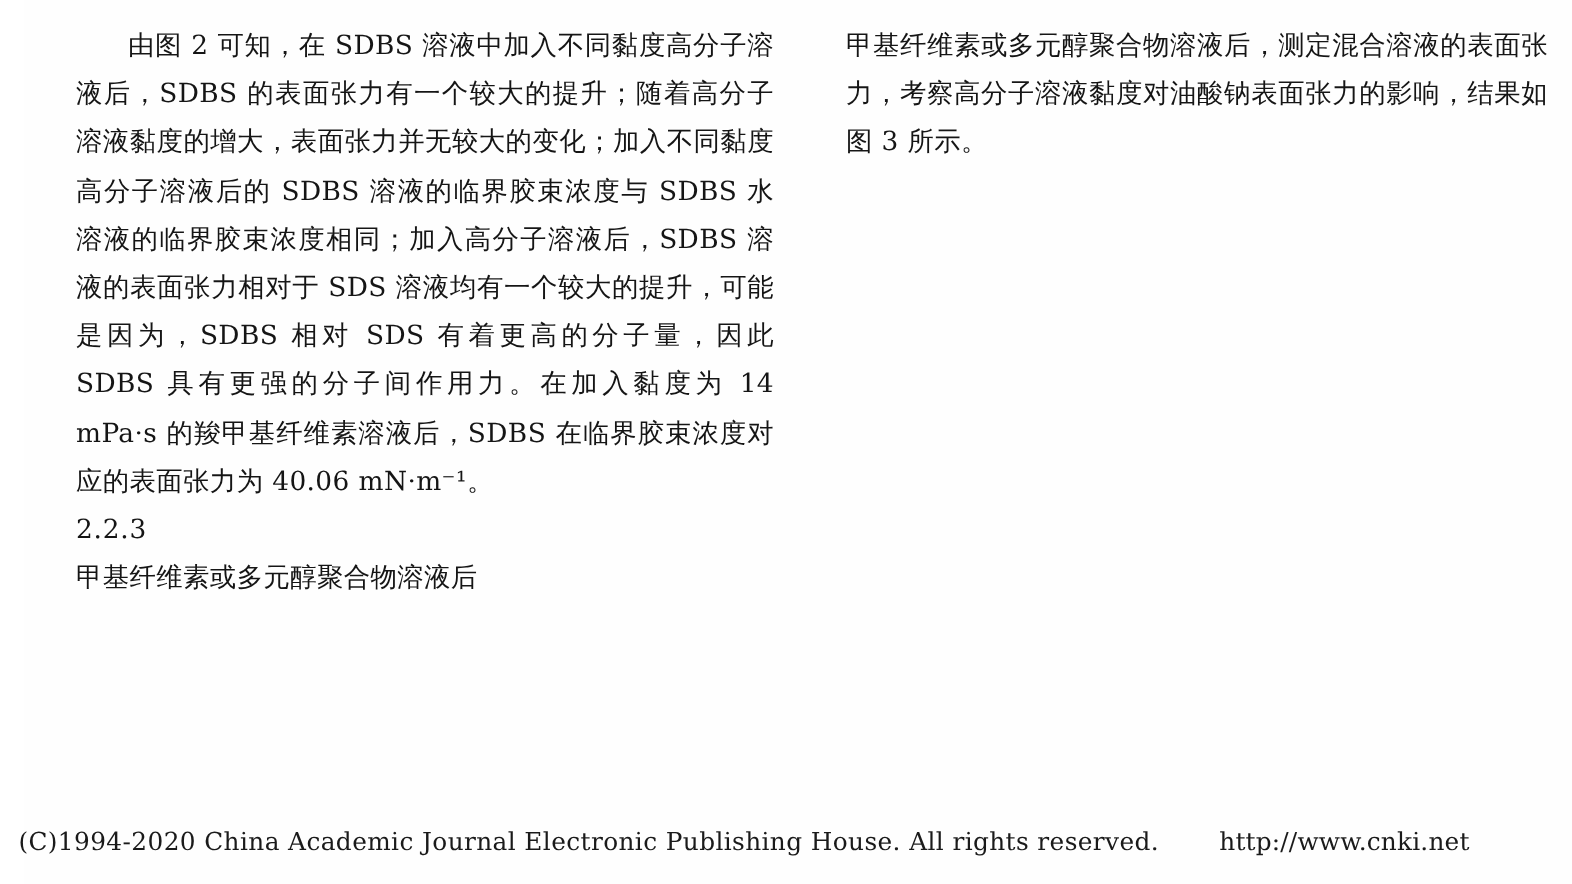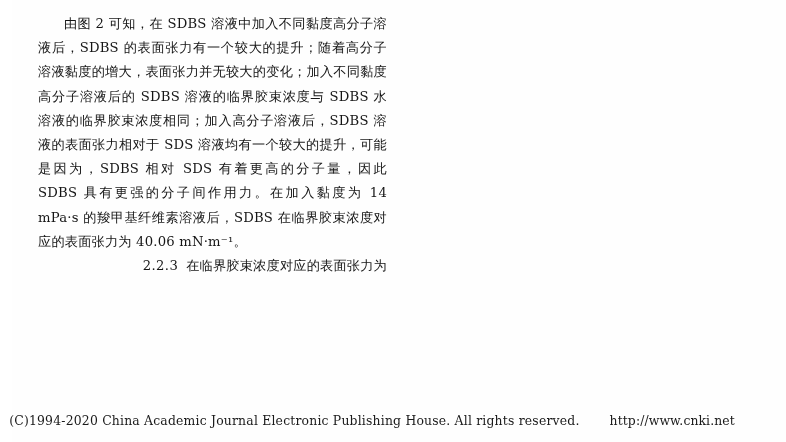--- a/index.html
+++ b/index.html
@@ -58,23 +58,22 @@
   p.indent {
     text-indent: 26px;
   }
   .heading {
     margin: 0;
     font-size: 13.2px;
     line-height: 24.2px;
     color: #151515;
     font-family: "DejaVu Serif", "Liberation Serif", serif;
     display: flex;
-    flex-direction: row;
+    flex-direction: column;
     align-items: baseline;
-    justify-content: flex-end;
   }
   .heading .num {
     white-space: nowrap;
     margin-right: 8px;
     letter-spacing: 0.4px;
   }
   .heading .txt {
     letter-spacing: 0.2px;
   }
   .footer {
@@ -106,26 +105,27 @@
 
 <div id="page">
 
   <div class="columns">
 
     <div class="col col-left">
       <p class="para indent">由图 2 可知，在 SDBS 溶液中加入不同黏度高分子溶液后，SDBS 的表面张力有一个较大的提升；随着高分子溶液黏度的增大，表面张力并无较大的变化；加入不同黏度高分子溶液后的 SDBS 溶液的临界胶束浓度与 SDBS 水溶液的临界胶束浓度相同；加入高分子溶液后，SDBS 溶液的表面张力相对于 SDS 溶液均有一个较大的提升，可能是因为，SDBS 相对 SDS 有着更高的分子量，因此 SDBS 具有更强的分子间作用力。在加入黏度为 14 mPa·s 的羧甲基纤维素溶液后，SDBS 在临界胶束浓度对应的表面张力为 40.06 mN·m⁻¹。</p>
 
       <div class="heading">
         <span class="num">2.2.3</span>
-        <span class="txt">在临界胶束浓度对应的表面张力为</span>
+        <span class="txt">甲基纤维素或多元醇聚合物溶液后</span>
       </div>
 
     </div>
 
     <div class="col col-right">
+      <p class="para">甲基纤维素或多元醇聚合物溶液后，测定混合溶液的表面张力，考察高分子溶液黏度对油酸钠表面张力的影响，结果如图 3 所示。</p>
     </div>
 
   </div>
 
   <div class="footer">
     <span class="footer-line">
       <span class="cjk">(C)1994-2020 China Academic Journal Electronic Publishing House. All rights reserved.</span>
       <span class="url">http://www.cnki.net</span>
     </span>
   </div>

